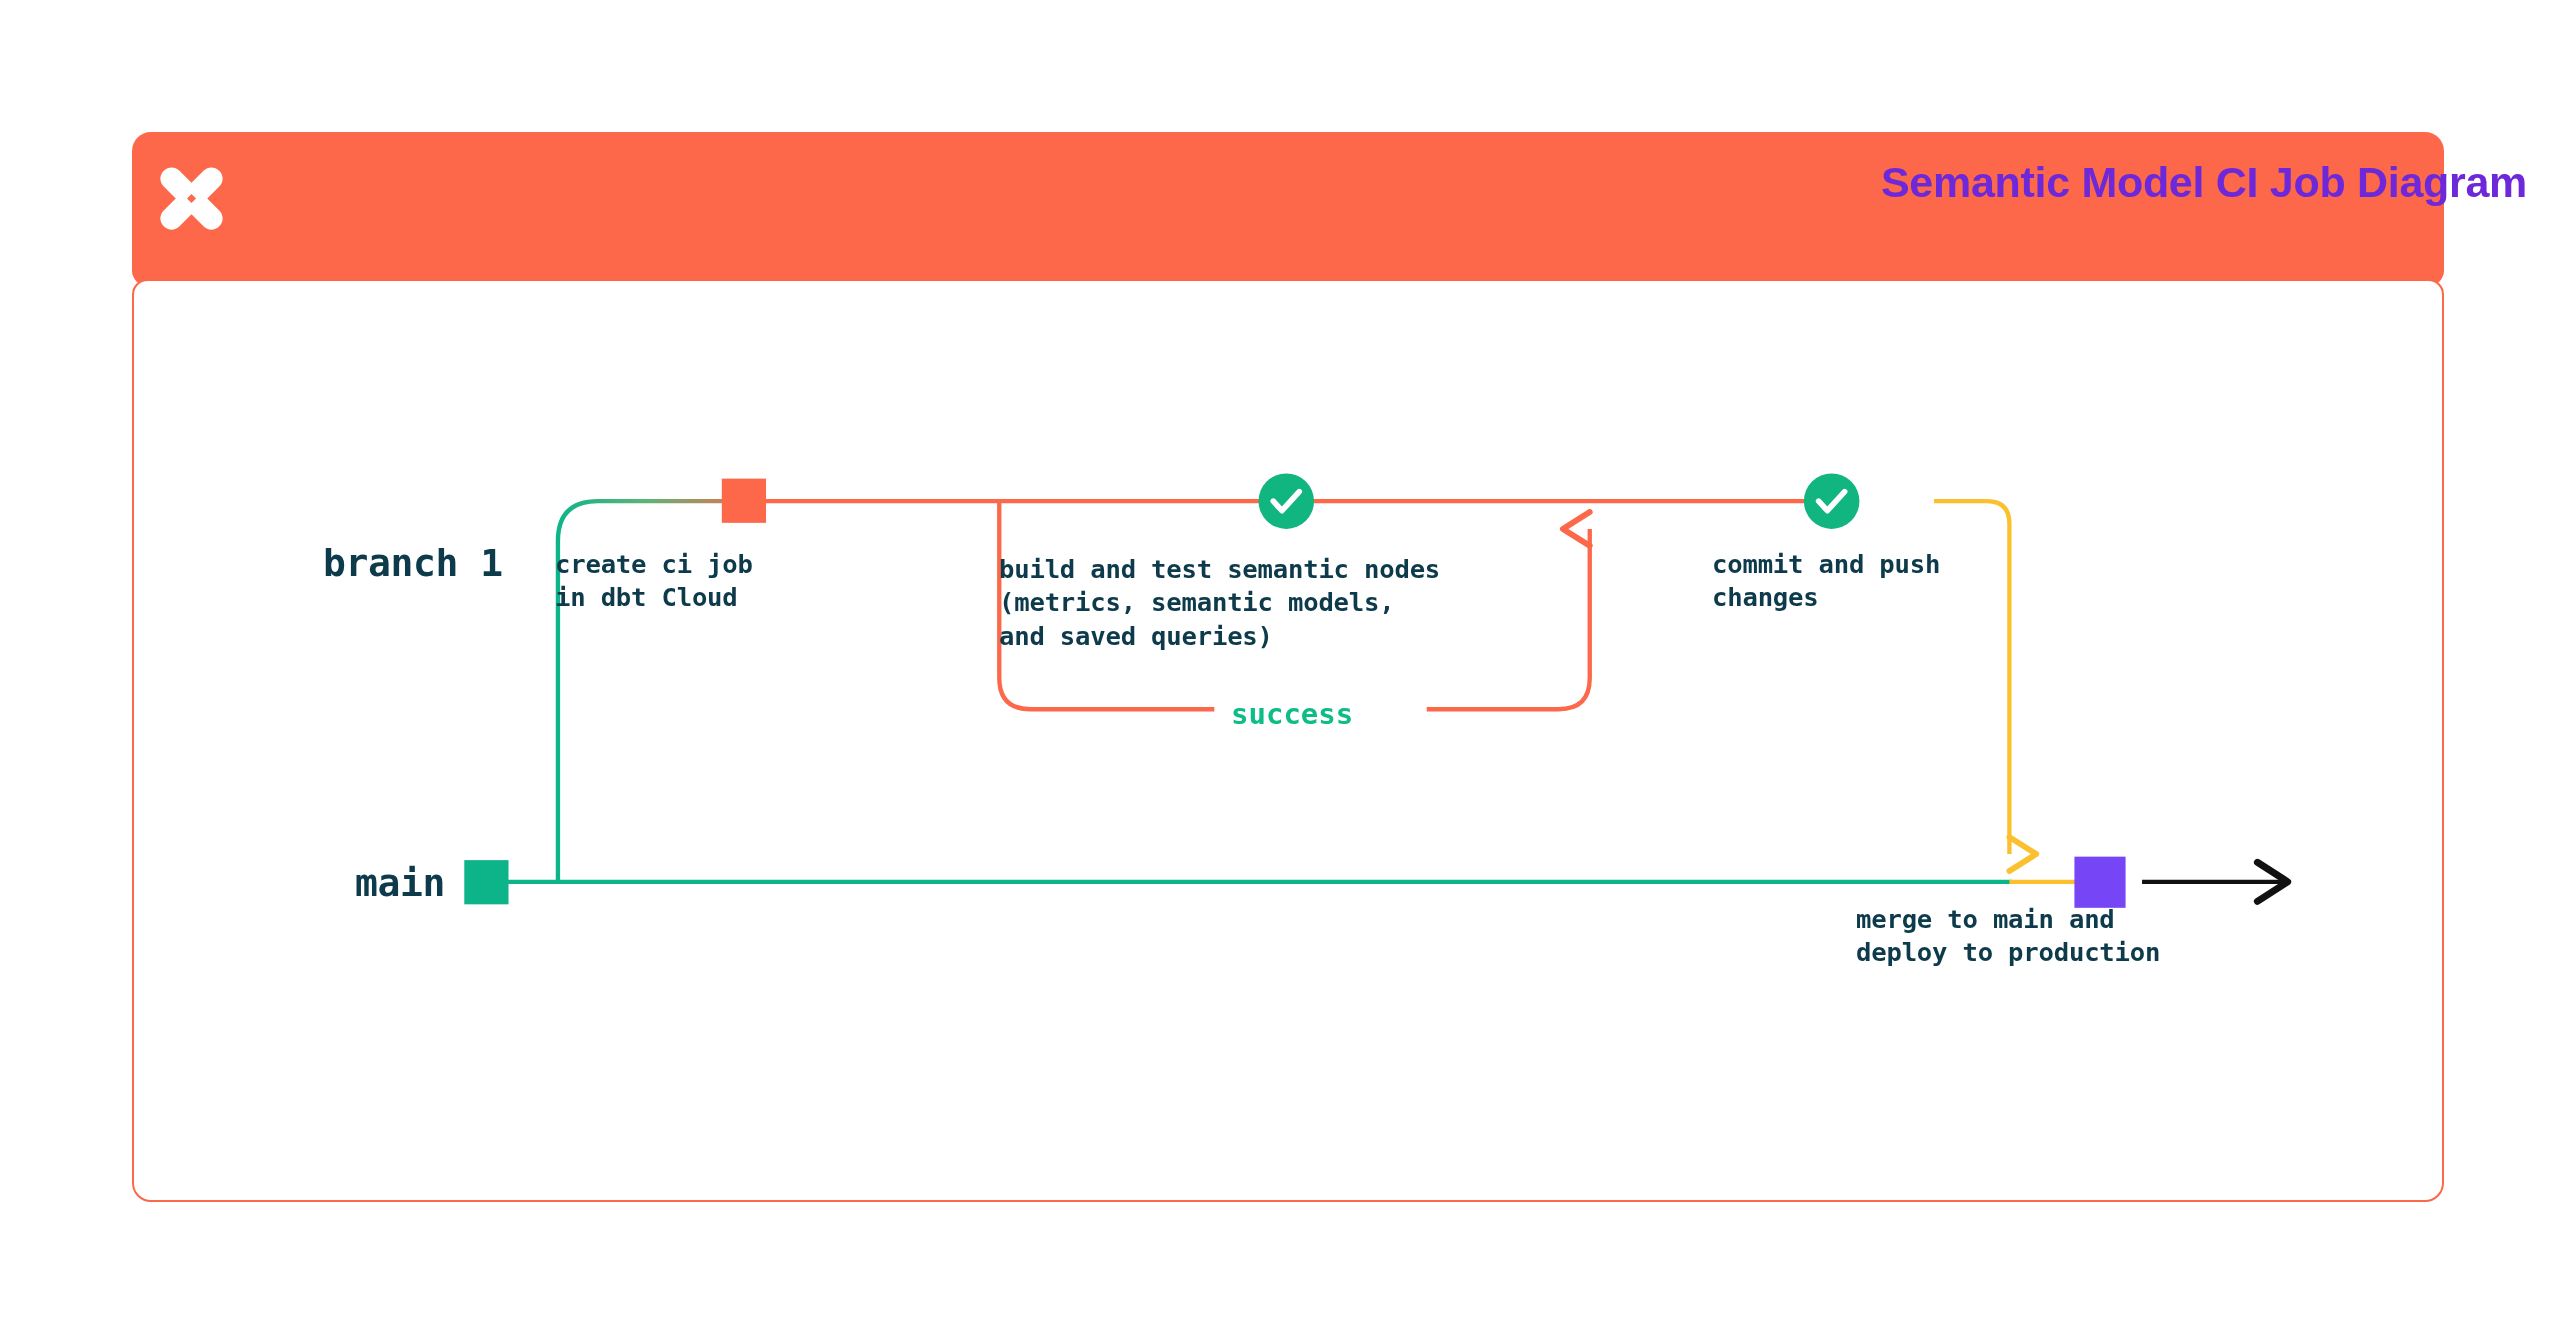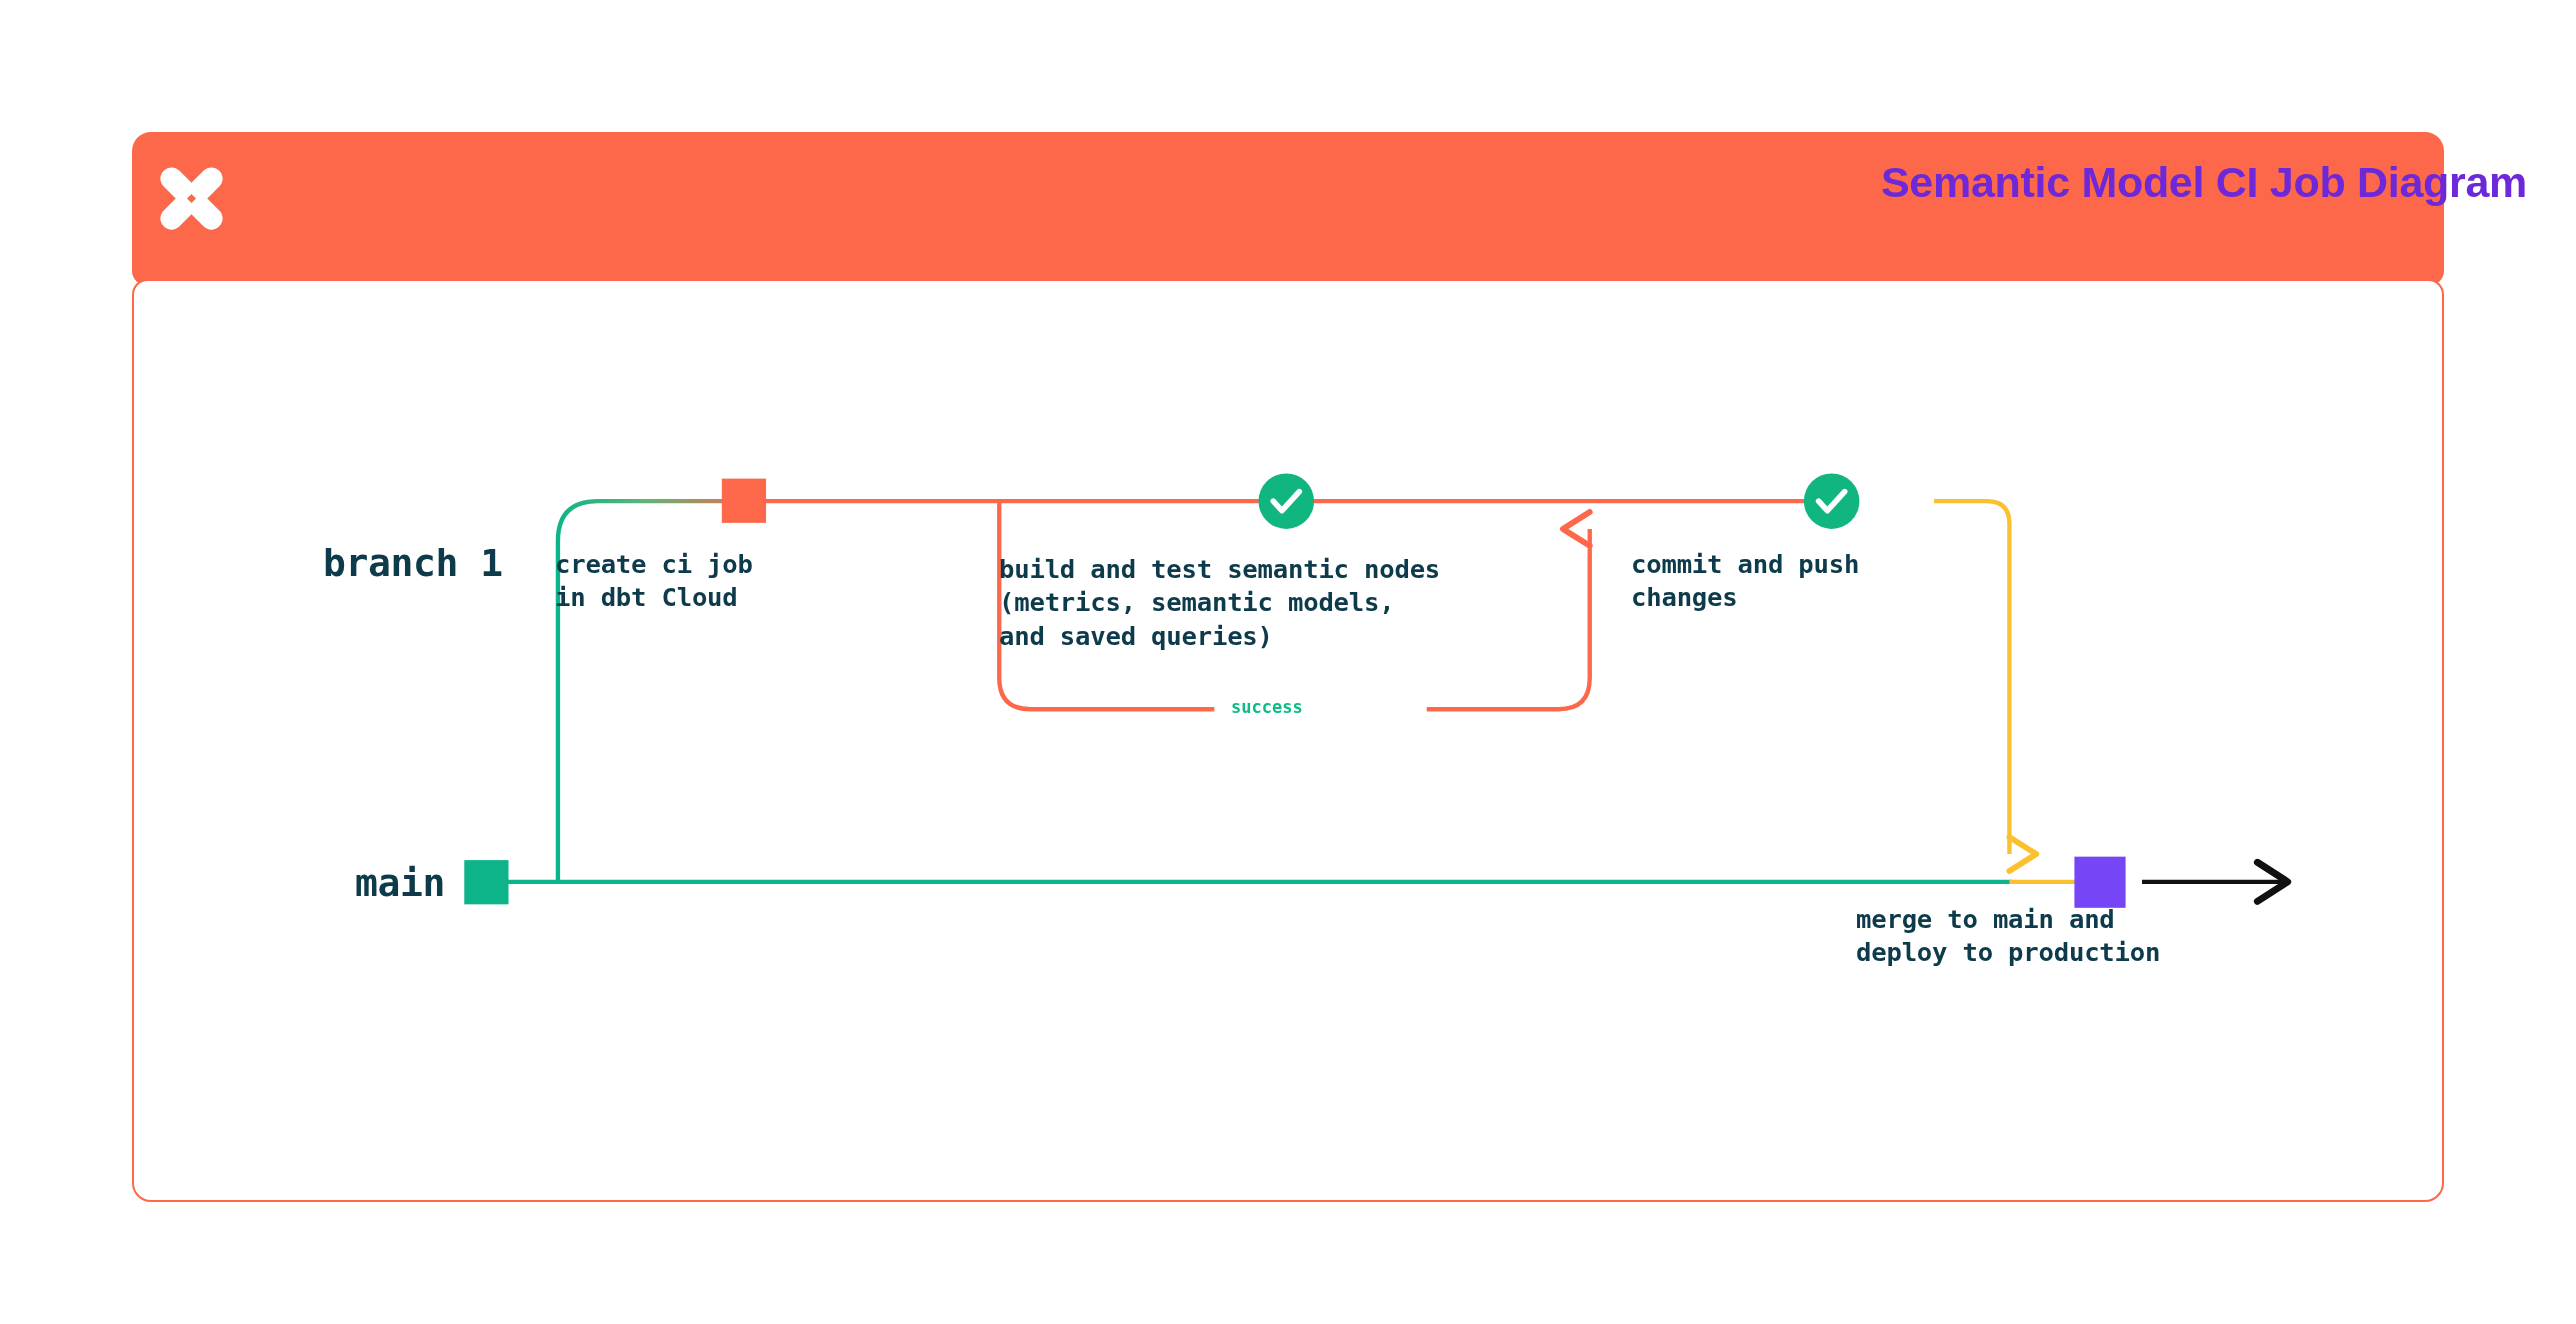--- a/index.html
+++ b/index.html
@@ -104,32 +104,32 @@
   .node-cap {
     font-size: 25.6px;
     text-align: left;
     letter-spacing: -0.2px;
   }
 
   .success-lbl {
     position: absolute;
     font-family: "DejaVu Sans Mono", monospace;
     font-weight: 700;
-    font-size: 17px;
+    font-size: 29px;
     color: #0DBC87;
     white-space: pre;
   }
 
   
   #branch1-label { left: 323px; top: 539px; }
   #main-label    { left: 323px; top: 859px; margin-left: 32px; }
 
   #cap-create   { left: 555px;  top: 548px;  width: 373px; }
   #cap-build    { left: 999px; top: 553px;  width: 650px; }
-  #cap-commit   { left: 1631px; top: 548px;  width: 382px; }
+  #cap-commit   { left: 1712px; top: 548px;  width: 382px; }
   #cap-merge    { left: 1856px; top: 903px; width: 382px; }
 
   #success-label { left: 1231px; top: 697px; }
 </style>
 </head>
 <body>
 
 <div id="stage">
 
   <div class="card">

